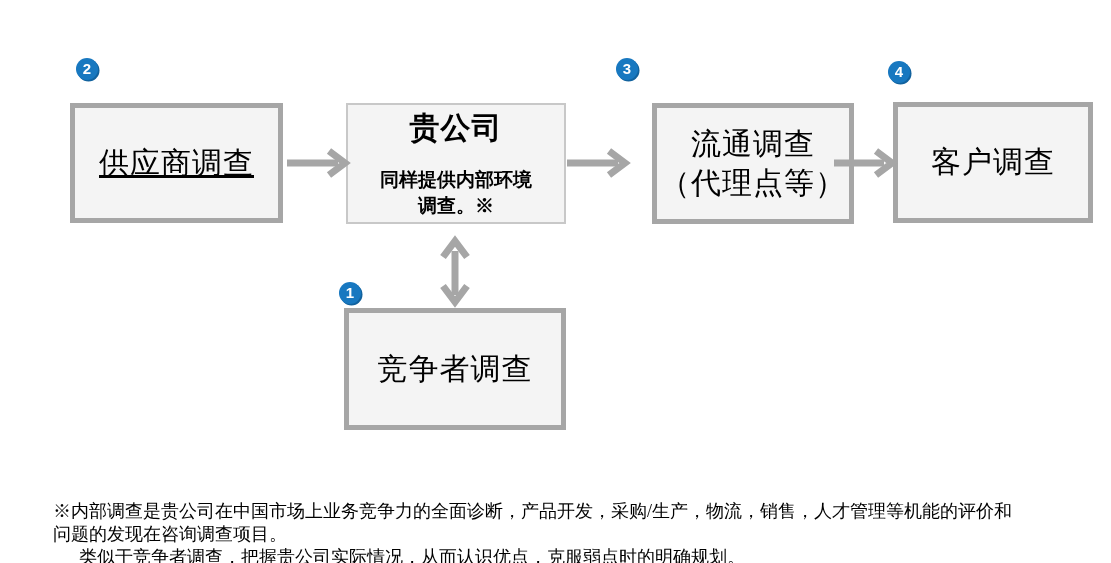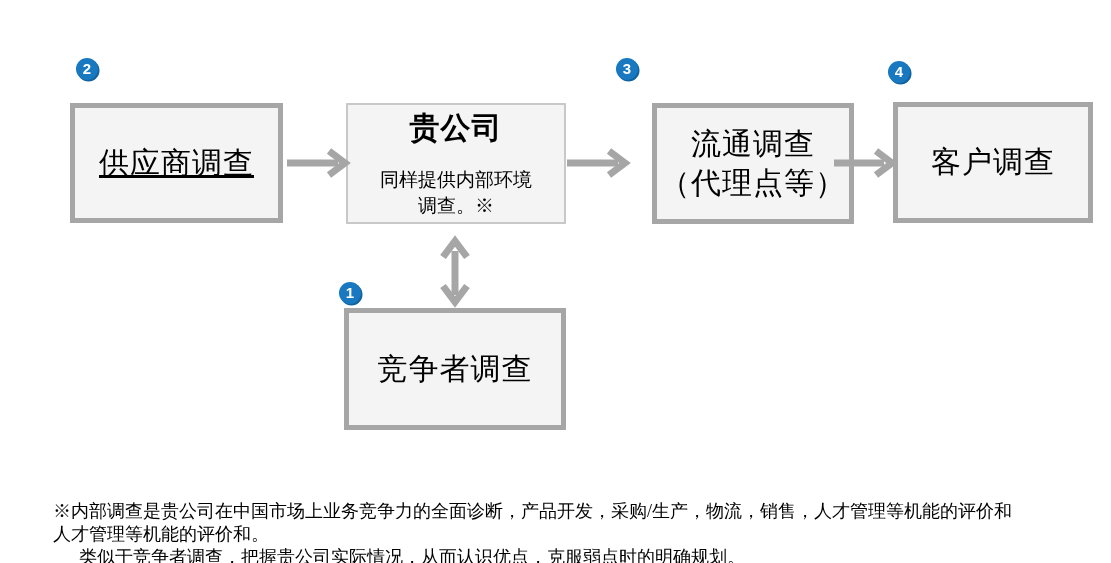--- a/index.html
+++ b/index.html
@@ -24,21 +24,21 @@
   #box-company{left:346px;top:103px;width:220px;height:121px;}
   #box-distribution{left:628px;top:103px;width:202px;height:121px;margin-left:24px;}
   #box-customer{left:893px;top:102px;width:200px;height:121px;align-items:center;}
   #box-competitor{left:344px;top:308px;width:222px;height:122px;}
   .box-label{
     font-size:30px;line-height:1.27;
     white-space:pre-line;letter-spacing:1px;
   }
   .box-title{font-size:30px;font-weight:bold;letter-spacing:1px;}
   .box-subtitle{
-    font-size:19px;font-weight:normal;line-height:1.35;
+    font-size:19px;font-weight:bold;line-height:1.35;
     white-space:pre-line;margin-top:18px;
   }
   .badge{
     position:absolute;width:22px;height:22px;border-radius:50%;
     background:var(--badge-fill,#1878c0);
     color:var(--badge-text,#fff);
     font:bold 15px/22px "Liberation Sans",sans-serif;
     text-align:center;
     box-shadow:1.5px 1.5px 0 var(--badge-edge,#12629e);
   }
@@ -104,17 +104,17 @@
     </g>
     <g>
       <line x1="455" y1="251" x2="455" y2="295"></line>
       <polyline points="443,257 455,241 467,257"></polyline>
       <polyline points="443,286 455,302 467,286"></polyline>
     </g>
   </svg>
 
   <div class="footnote">
     <div>※内部调查是贵公司在中国市场上业务竞争力的全面诊断，产品开发，采购/生产，物流，销售，人才管理等机能的评价和</div>
-    <div>人才管理等机能的评价和。</div>
+    <div>问题的发现在咨询调查项目。</div>
     <div class="indent">类似于竞争者调查，把握贵公司实际情况，从而认识优点，克服弱点时的明确规划。</div>
   </div>
 
 </div>
 
 </body></html>

